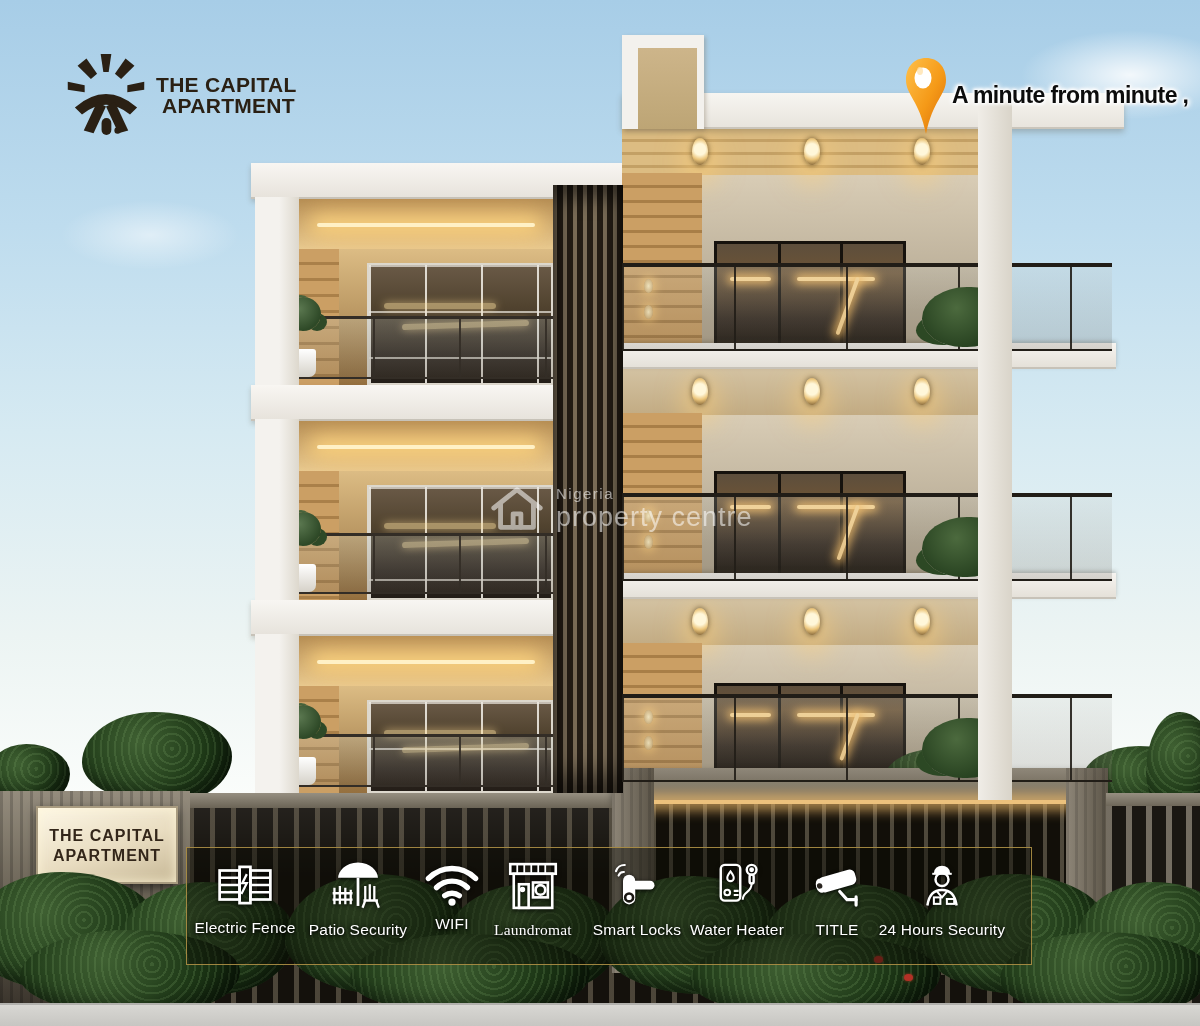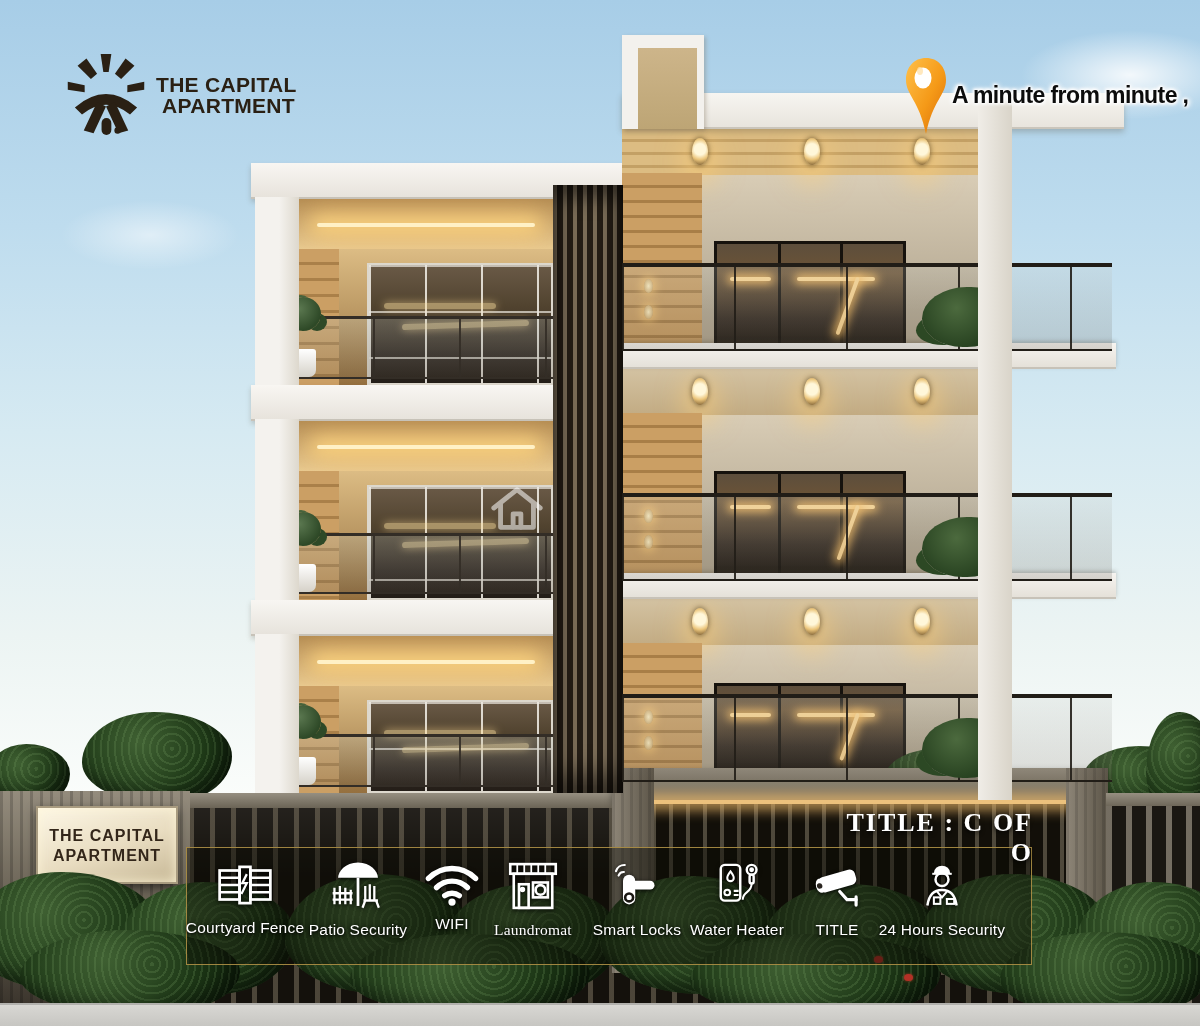--- a/index.html
+++ b/index.html
@@ -384,35 +384,38 @@
   <div class="loctxt">
     <span>A minute from minute ,</span>
   </div>
 
   <div class="wm">
     <svg width="58" height="52" viewBox="0 0 60 52" fill="none" stroke="#ffffff" stroke-width="5" stroke-linejoin="round" stroke-linecap="round">
       <path d="M6,26 L30,7 L54,26"></path>
       <path d="M13,22 V46 H47 V22"></path>
       <path d="M26,46 V32 H34 V46"></path>
     </svg>
-  </div>
-
-  <div class="ftitle">TITLE : C OF O</div>
+    <div class="wmtxt">
+      <span class="n">Nigeria</span>
+      <span class="p">property centre</span>
+    </div>
+  </div>
+
   <div class="fpanel"></div>
 
   <div class="fitem" style="left:245px;">
     <svg width="58" height="50" viewBox="0 0 64 52" fill="none" stroke="#fff" stroke-width="3">
       <rect x="4" y="10" width="22" height="32"></rect>
       <path d="M4,18 h22 M4,26 h22 M4,34 h22"></path>
       <rect x="38" y="10" width="22" height="32"></rect>
       <path d="M38,18 h22 M38,26 h22 M38,34 h22"></path>
       <rect x="26" y="6" width="12" height="40"></rect>
       <path d="M34,14 l-5,10 h5 l-6,12" stroke-width="2.5"></path>
     </svg>
-    <span class="lbl">Courtyard Fence</span>
+    <span class="lbl">Electric Fence</span>
   </div>
 
   <div class="fitem" style="left:358px;">
     <svg width="58" height="52" viewBox="0 0 64 56">
       <path d="M32,2 C18,2 10,12 10,19 H54 C54,12 46,2 32,2 Z" fill="#fff"></path>
       <rect x="30.5" y="19" width="3" height="31" fill="#fff"></rect>
       <g stroke="#fff" stroke-width="2.5" fill="none">
         <path d="M6,30 V48 M12,28 V48 M18,30 V48 M24,32 V48"></path>
         <path d="M4,36 h22 M4,43 h22"></path>
         <path d="M40,28 V44 M45,26 V44 M50,28 V44"></path>

